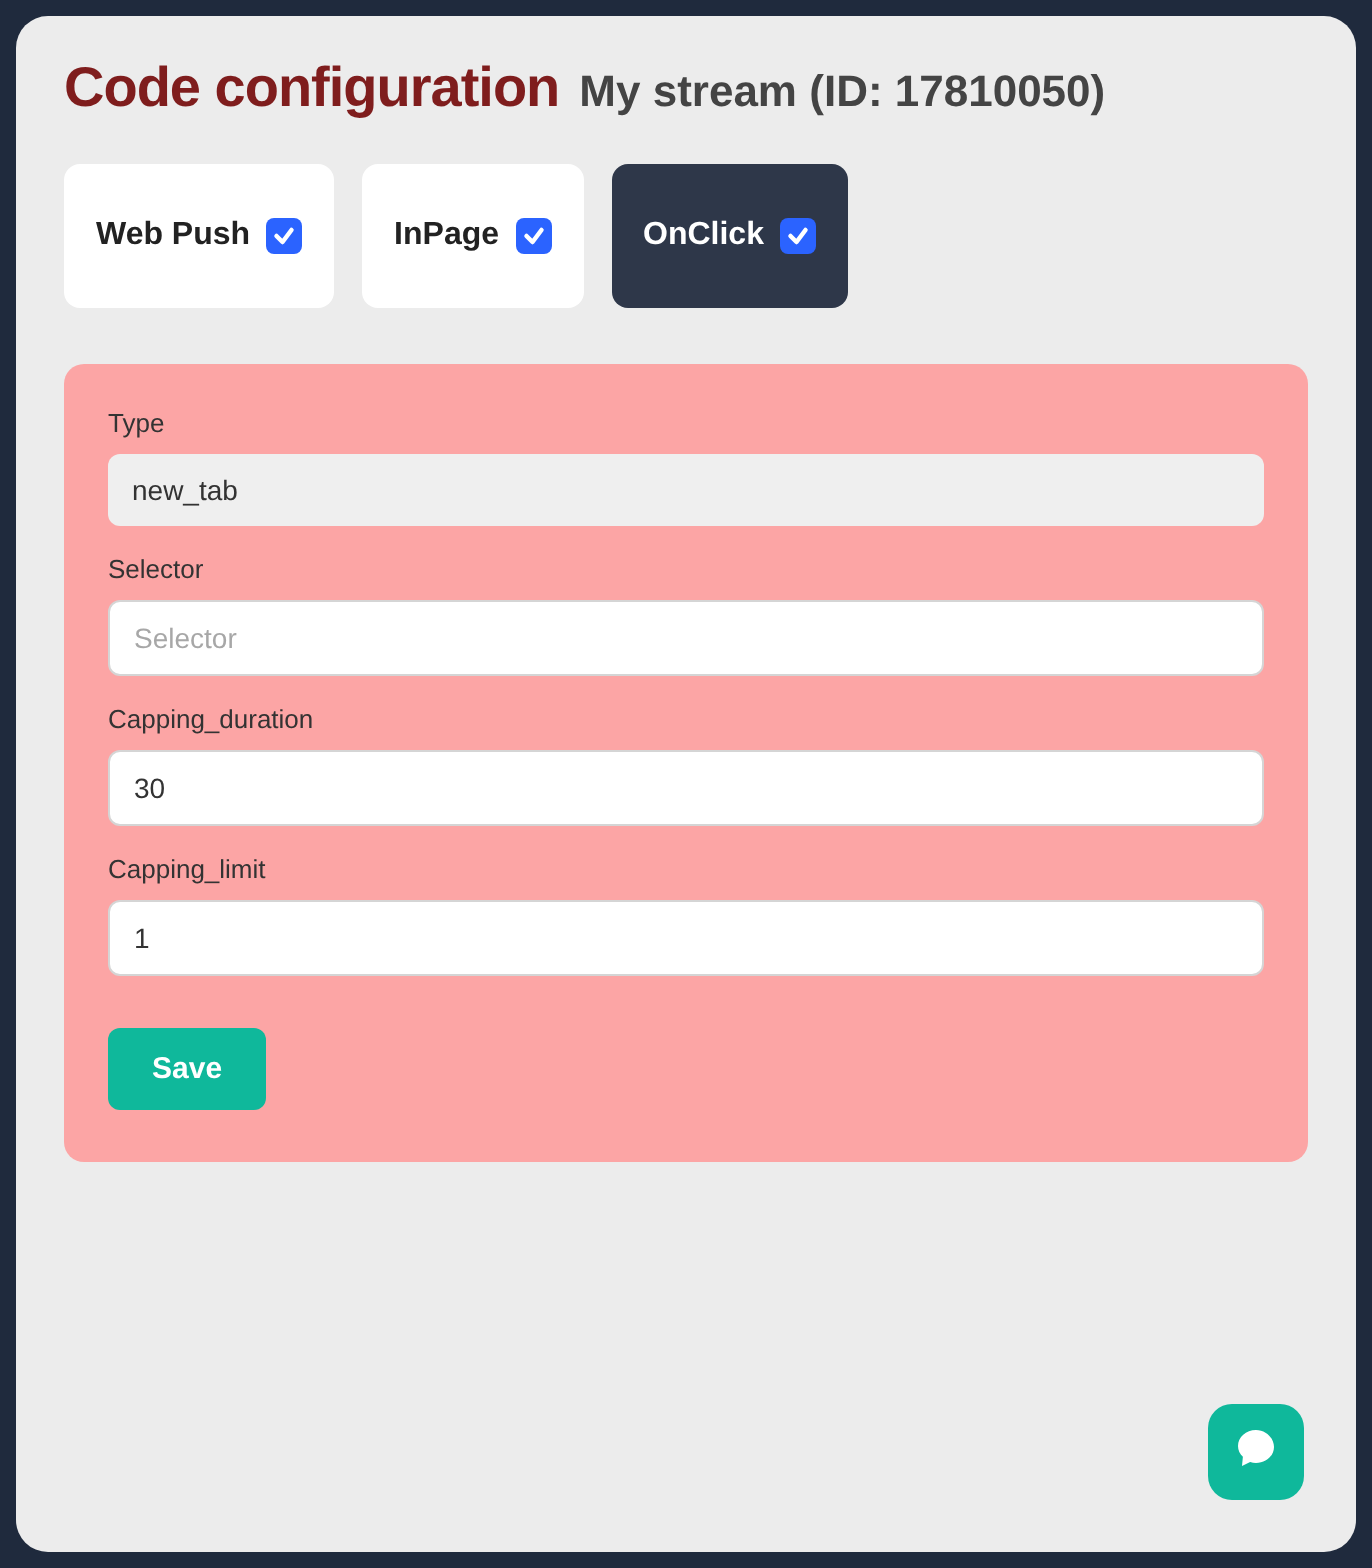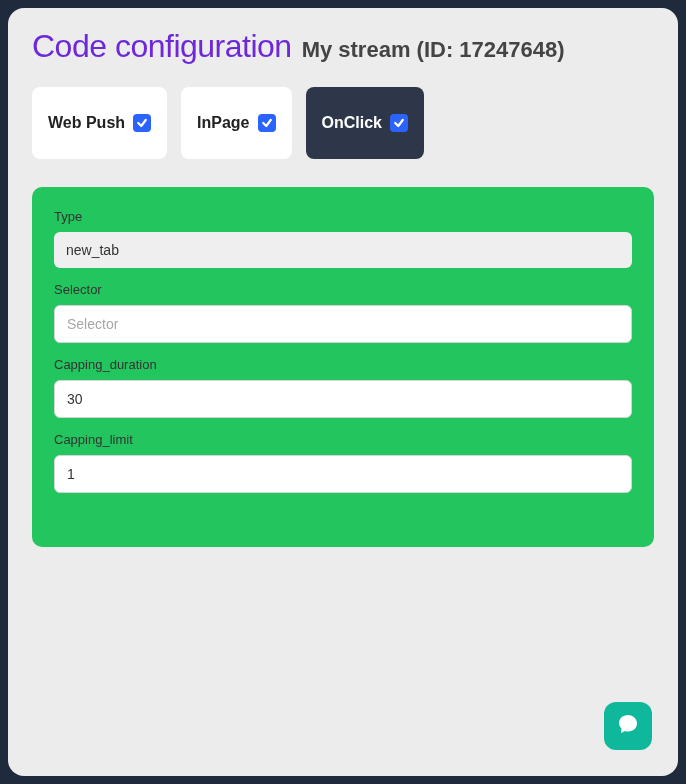--- a/index.html
+++ b/index.html
@@ -22,23 +22,23 @@
     position: relative;
   }
   .header {
     display: flex;
     align-items: baseline;
     gap: 10px;
     margin-bottom: 22px;
     flex-wrap: wrap;
   }
   .header-title {
-    font-size: 32px;
-    font-weight: 400;
-    color: #6d28d9;
+    font-size: 28px;
+    font-weight: 700;
+    color: #7f1d1d;
     letter-spacing: -0.5px;
   }
   .header-sub {
     font-size: 22px;
     font-weight: 700;
     color: #444;
   }
   .tabs {
     display: flex;
     gap: 14px;
@@ -66,23 +66,23 @@
     height: 18px;
     border-radius: 4px;
     background: #2b63ff;
     display: inline-flex;
     align-items: center;
     justify-content: center;
     flex-shrink: 0;
   }
   .chk svg { width: 12px; height: 12px; stroke: #fff; stroke-width: 3; fill: none; stroke-linecap: round; stroke-linejoin: round; }
   .card {
-    background: #22c55e;
+    background: #fca5a5;
     border-radius: 10px;
-    padding: 22px 22px 40px 22px;
+    padding: 22px 22px 26px 22px;
   }
   .field-label {
     font-size: 13px;
     color: #333;
     margin-bottom: 8px;
     display: block;
   }
   .readonly-box {
     background: #efefef;
     border-radius: 6px;
@@ -131,21 +131,21 @@
 </style>
 </head>
 <body>
 
 <div class="page">
 
   <div class="header">
     <span class="header-title">Code configuration</span>
     <span class="header-sub">
       <span>My stream</span>
-      <span>(ID: 17247648)</span>
+      <span>(ID: 17810050)</span>
     </span>
   </div>
 
   <div class="tabs">
     <div class="tab">
       <span>Web Push</span>
       <span class="chk">
         <svg viewBox="0 0 16 16">
             <polyline points="3,8 7,12 13,4"></polyline>
           </svg>
@@ -185,20 +185,21 @@
     <div class="group">
       <span class="field-label">Capping_duration</span>
       <input class="input" type="text" value="30" style="">
     </div>
 
     <div class="group">
       <span class="field-label">Capping_limit</span>
       <input class="input" type="text" value="1" style="">
     </div>
 
+    <button class="save-btn">Save</button>
   </div>
 
   <div class="chat-fab">
     <span>
       <svg viewBox="0 0 24 24">
           <path d="M12 3C7 3 3 6.58 3 11c0 2.08 .92 3.97 2.44 5.37L5 21l4.07-2.03C10 19.3 11 19.5 12 19.5c5 0 9-3.58 9-8S17 3 12 3z"></path>
         </svg>
     </span>
   </div>
 

